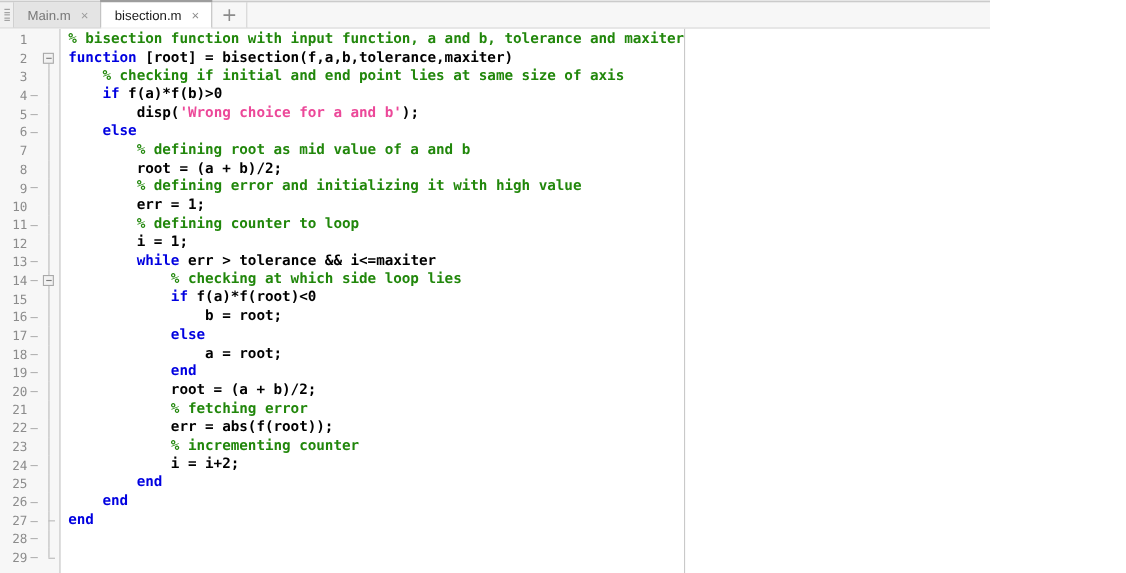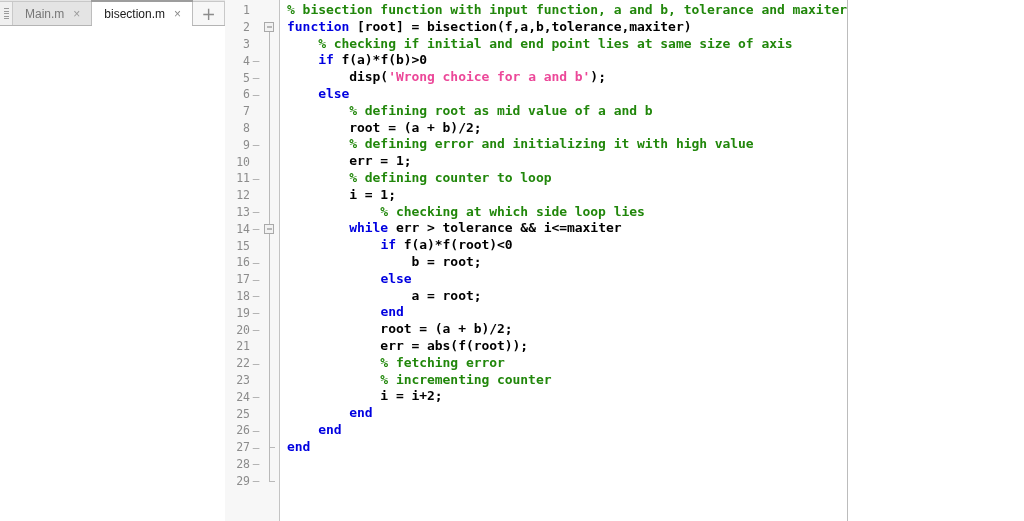--- a/index.html
+++ b/index.html
@@ -13,20 +13,21 @@
     overflow: hidden;
     font-family: "Liberation Sans", sans-serif;
     -webkit-font-smoothing: antialiased;
   }
 
   #app {
     width: 900px;
     height: 521px;
     position: relative;
     display: flex;
+    flex-direction: column;
     background: #ffffff;
   }
 
   
   .tabbar {
     height: 26px;
     min-height: 26px;
     background: #f7f7f7;
     border-bottom: 1px solid #b4b4b4;
     display: flex;
@@ -530,30 +531,30 @@
           <div class="code-line"><span class="tok-comment">    % checking if initial and end point lies at same size of axis</span></div>
           <div class="code-line"><span class="tok-plain">    </span><span class="tok-kw">if</span><span class="tok-plain"> f(a)*f(b)&gt;0</span></div>
           <div class="code-line"><span class="tok-plain">        disp(</span><span class="tok-str">'Wrong choice for a and b'</span><span class="tok-plain">);</span></div>
           <div class="code-line"><span class="tok-plain">    </span><span class="tok-kw">else</span></div>
           <div class="code-line"><span class="tok-comment">        % defining root as mid value of a and b</span></div>
           <div class="code-line"><span class="tok-plain">        root = (a + b)/2;</span></div>
           <div class="code-line"><span class="tok-comment">        % defining error and initializing it with high value</span></div>
           <div class="code-line"><span class="tok-plain">        err = 1;</span></div>
           <div class="code-line"><span class="tok-comment">        % defining counter to loop</span></div>
           <div class="code-line"><span class="tok-plain">        i = 1;</span></div>
+          <div class="code-line"><span class="tok-plain">        </span><span class="tok-kw">while</span><span class="tok-plain"> err &gt; tolerance &amp;&amp; i&lt;=maxiter</span></div>
           <div class="code-line"><span class="tok-comment">            % checking at which side loop lies</span></div>
-          <div class="code-line"><span class="tok-plain">        </span><span class="tok-kw">while</span><span class="tok-plain"> err &gt; tolerance &amp;&amp; i&lt;=maxiter</span></div>
           <div class="code-line"><span class="tok-plain">            </span><span class="tok-kw">if</span><span class="tok-plain"> f(a)*f(root)&lt;0</span></div>
           <div class="code-line"><span class="tok-plain">                b = root;</span></div>
           <div class="code-line"><span class="tok-plain">            </span><span class="tok-kw">else</span></div>
           <div class="code-line"><span class="tok-plain">                a = root;</span></div>
           <div class="code-line"><span class="tok-plain">            </span><span class="tok-kw">end</span></div>
           <div class="code-line"><span class="tok-plain">            root = (a + b)/2;</span></div>
+          <div class="code-line"><span class="tok-comment">            % fetching error</span></div>
           <div class="code-line"><span class="tok-plain">            err = abs(f(root));</span></div>
-          <div class="code-line"><span class="tok-comment">            % fetching error</span></div>
           <div class="code-line"><span class="tok-comment">            % incrementing counter</span></div>
           <div class="code-line"><span class="tok-plain">            i = i+2;</span></div>
           <div class="code-line"><span class="tok-plain">        </span><span class="tok-kw">end</span></div>
           <div class="code-line"><span class="tok-plain">    </span><span class="tok-kw">end</span></div>
           <div class="code-line"><span class="tok-kw">end</span></div>
         </div>
     </div>
 
     <div class="side-pane"></div>
 

